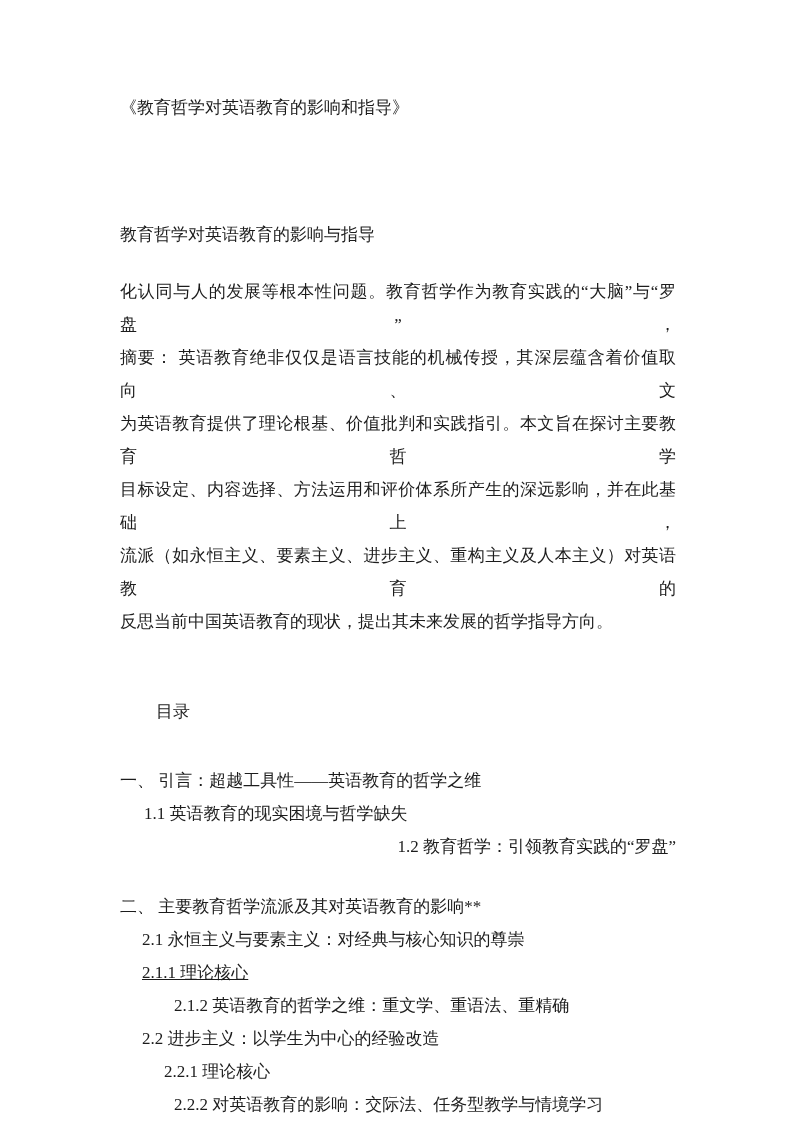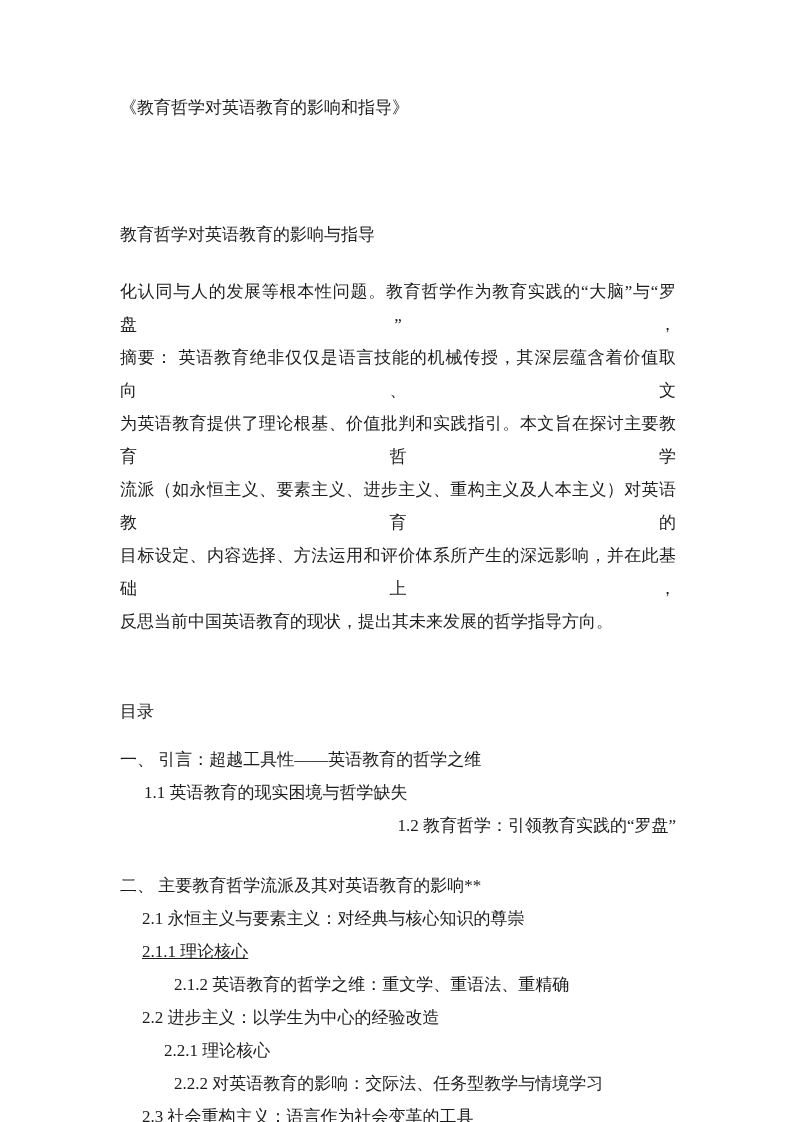--- a/index.html
+++ b/index.html
@@ -39,23 +39,24 @@
     text-align-last: justify;
     white-space: normal;
   }
   .abstract .para-line:last-child {
     text-align: center;
     text-align-last: left;
   }
   .toc-heading {
     margin-top: 57px;
     white-space: pre-wrap;
+    margin-left: 36px;
   }
   .toc-group-1 {
-    margin-top: 15px;
+    margin-top: 36px;
   }
   .toc-group-2 {
     margin-top: 27px;
   }
   .toc-entry {
     white-space: pre-wrap;
   }
 </style>
 </head>
 <body>
@@ -64,22 +65,22 @@
   <div class="content">
 
     <div class="doc-title">《教育哲学对英语教育的影响和指导》</div>
 
     <div class="doc-heading">教育哲学对英语教育的影响与指导</div>
 
     <div class="abstract">
         <div class="para-line">化认同与人的发展等根本性问题。教育哲学作为教育实践的“大脑”与“罗盘”，</div>
         <div class="para-line">摘要： 英语教育绝非仅仅是语言技能的机械传授，其深层蕴含着价值取向、文</div>
         <div class="para-line">为英语教育提供了理论根基、价值批判和实践指引。本文旨在探讨主要教育哲学</div>
+        <div class="para-line">目标设定、内容选择、方法运用和评价体系所产生的深远影响，并在此基础上，</div>
         <div class="para-line">流派（如永恒主义、要素主义、进步主义、重构主义及人本主义）对英语教育的</div>
-        <div class="para-line">目标设定、内容选择、方法运用和评价体系所产生的深远影响，并在此基础上，</div>
         <div class="para-line">反思当前中国英语教育的现状，提出其未来发展的哲学指导方向。</div>
       </div>
 
     <div class="toc-heading">目录</div>
 
     <div class="toc-group-1">
         <div class="toc-entry">一、 引言：超越工具性——英语教育的哲学之维</div>
         <div class="toc-entry" style="padding-left: 24px;">1.1 英语教育的现实困境与哲学缺失</div>
         <div class="toc-entry" style="padding-left: 13px; text-align: right;">1.2 教育哲学：引领教育实践的“罗盘”</div>
       </div>

